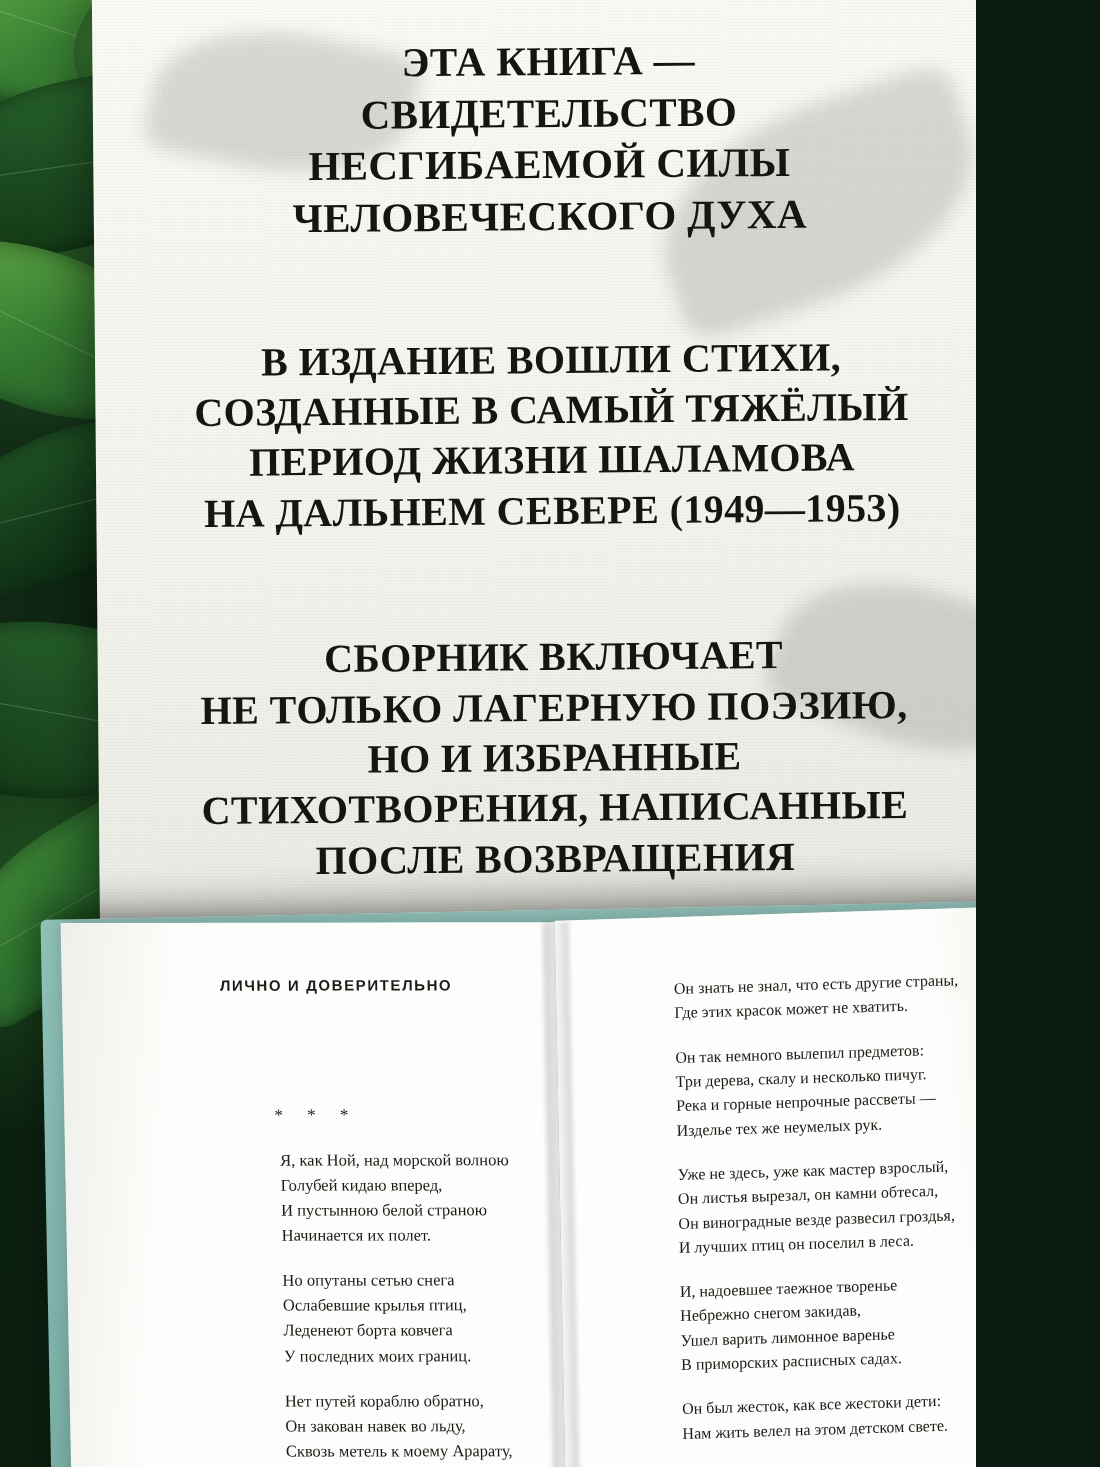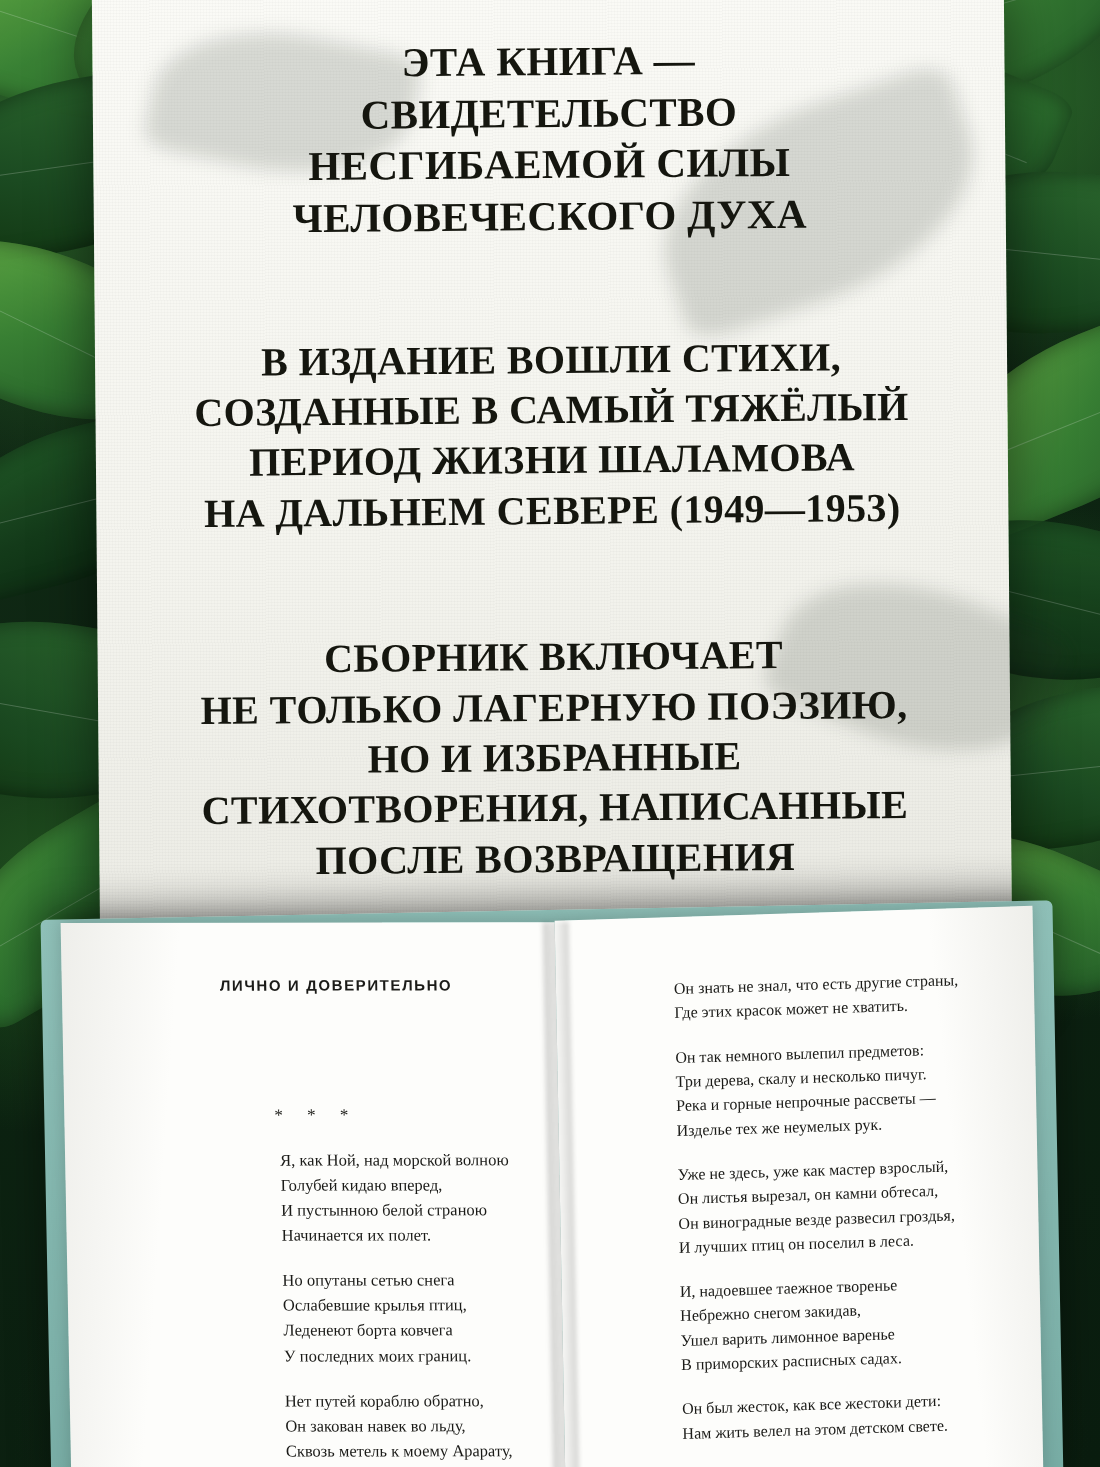--- a/index.html
+++ b/index.html
@@ -2,21 +2,21 @@
 <html lang="ru"><head>
 <meta charset="utf-8">
 <style>
   html, body {
     margin: 0;
     padding: 0;
     background: #0b1a0f;
   }
   #stage {
     position: relative;
-    width: 1100px;
+    width: 976px;
     height: 1467px;
     overflow: hidden;
     font-family: "Liberation Serif", serif;
     background: #09150c;
   }
 
   
   .bg-base {
     position: absolute;
     inset: 0;

